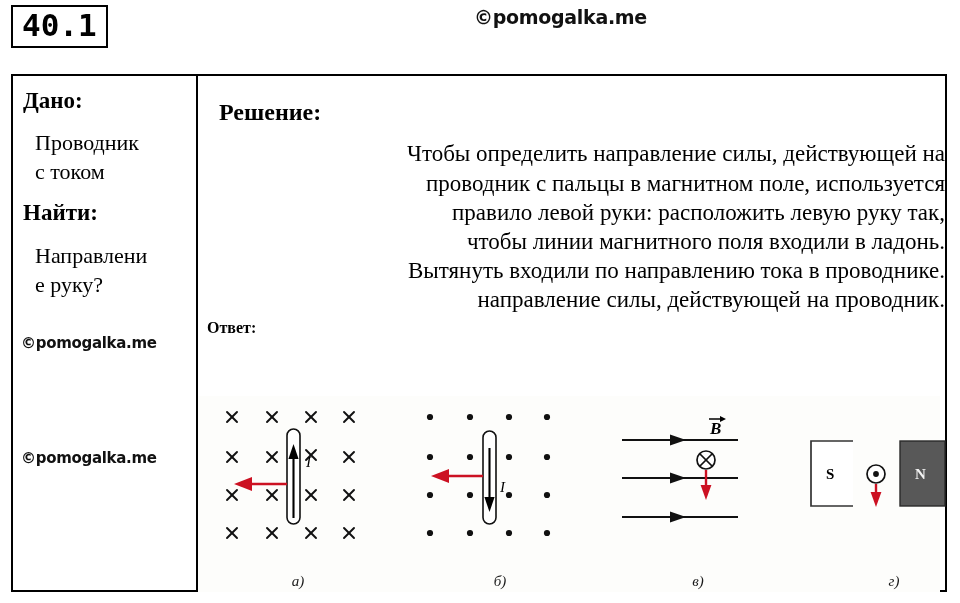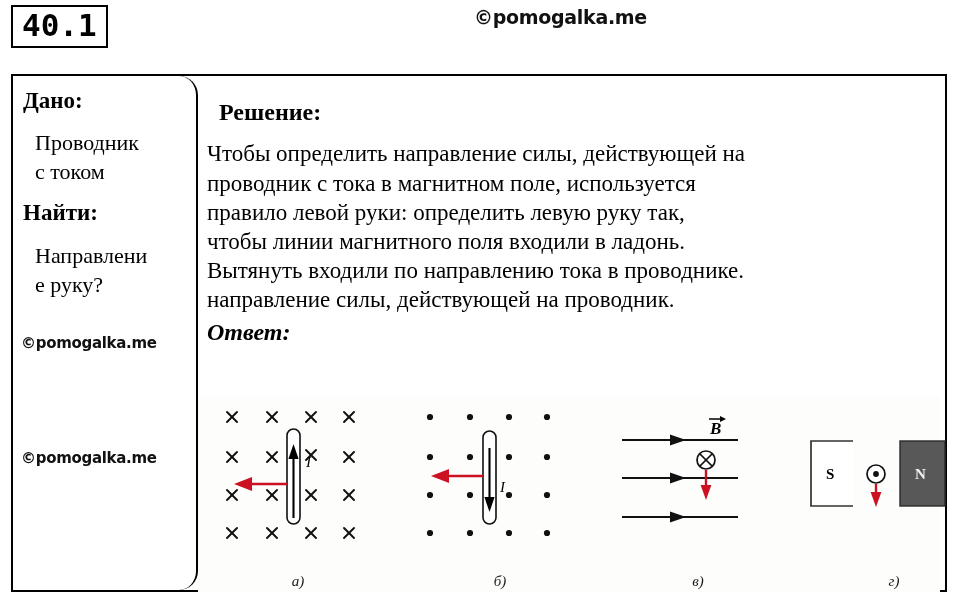--- a/index.html
+++ b/index.html
@@ -50,21 +50,20 @@
     border: 2px solid #000;
     box-sizing: border-box;
     display: flex;
   }
   #given-cell {
     width: 185px;
     box-sizing: border-box;
     border-right: 2px solid #000;
     padding: 10px 9px 0 10px;
     position: relative;
-    border-radius: 19px;
   }
   #solution-cell {
     flex: 1;
     box-sizing: border-box;
     padding: 9px 0 0 9px;
     position: relative;
   }
 
   
   .given-heading {
@@ -96,25 +95,25 @@
     font-weight: bold;
     font-size: 24px;
     line-height: 1.27;
     margin: 12px;
   }
   .sol-line {
     font-size: 23px;
     line-height: 1.265;
     margin: 0;
     white-space: nowrap;
+    text-align: right;
   }
   .answer-heading {
     font-weight: bold;
-    font-style: italic;
-    font-size: 24px;
+    font-size: 16px;
     line-height: 1.2;
     margin: 4px 0 3px 0;
   }
 
   
   #figure-strip {
     position: absolute;
     left: 0px;
     top: 320px;
     width: 742px;
@@ -165,22 +164,22 @@
 е руку?</div>
 
     <div class="side-watermark" id="given-watermark-1">©pomogalka.me</div>
     <div class="side-watermark" id="given-watermark-2">©pomogalka.me</div>
   </div>
 
   <div id="solution-cell">
     <div class="sol-heading">Решение:</div>
 
     <div class="sol-line">Чтобы определить направление силы, действующей на</div>
-    <div class="sol-line">проводник с тока в магнитном поле, используется</div>
-    <div class="sol-line">правило левой руки: определить левую руку так,</div>
+    <div class="sol-line">проводник с пальцы в магнитном поле, используется</div>
+    <div class="sol-line">правило левой руки: расположить левую руку так,</div>
     <div class="sol-line">чтобы линии магнитного поля входили в ладонь.</div>
     <div class="sol-line">Вытянуть входили по направлению тока в проводнике.</div>
     <div class="sol-line">направление силы, действующей на проводник.</div>
 
     <div class="answer-heading">Ответ:</div>
 
     <div id="figure-strip">
 
       <div class="figure-panel" id="panel-a">
         <svg width="200" height="170" viewBox="0 0 200 170">

